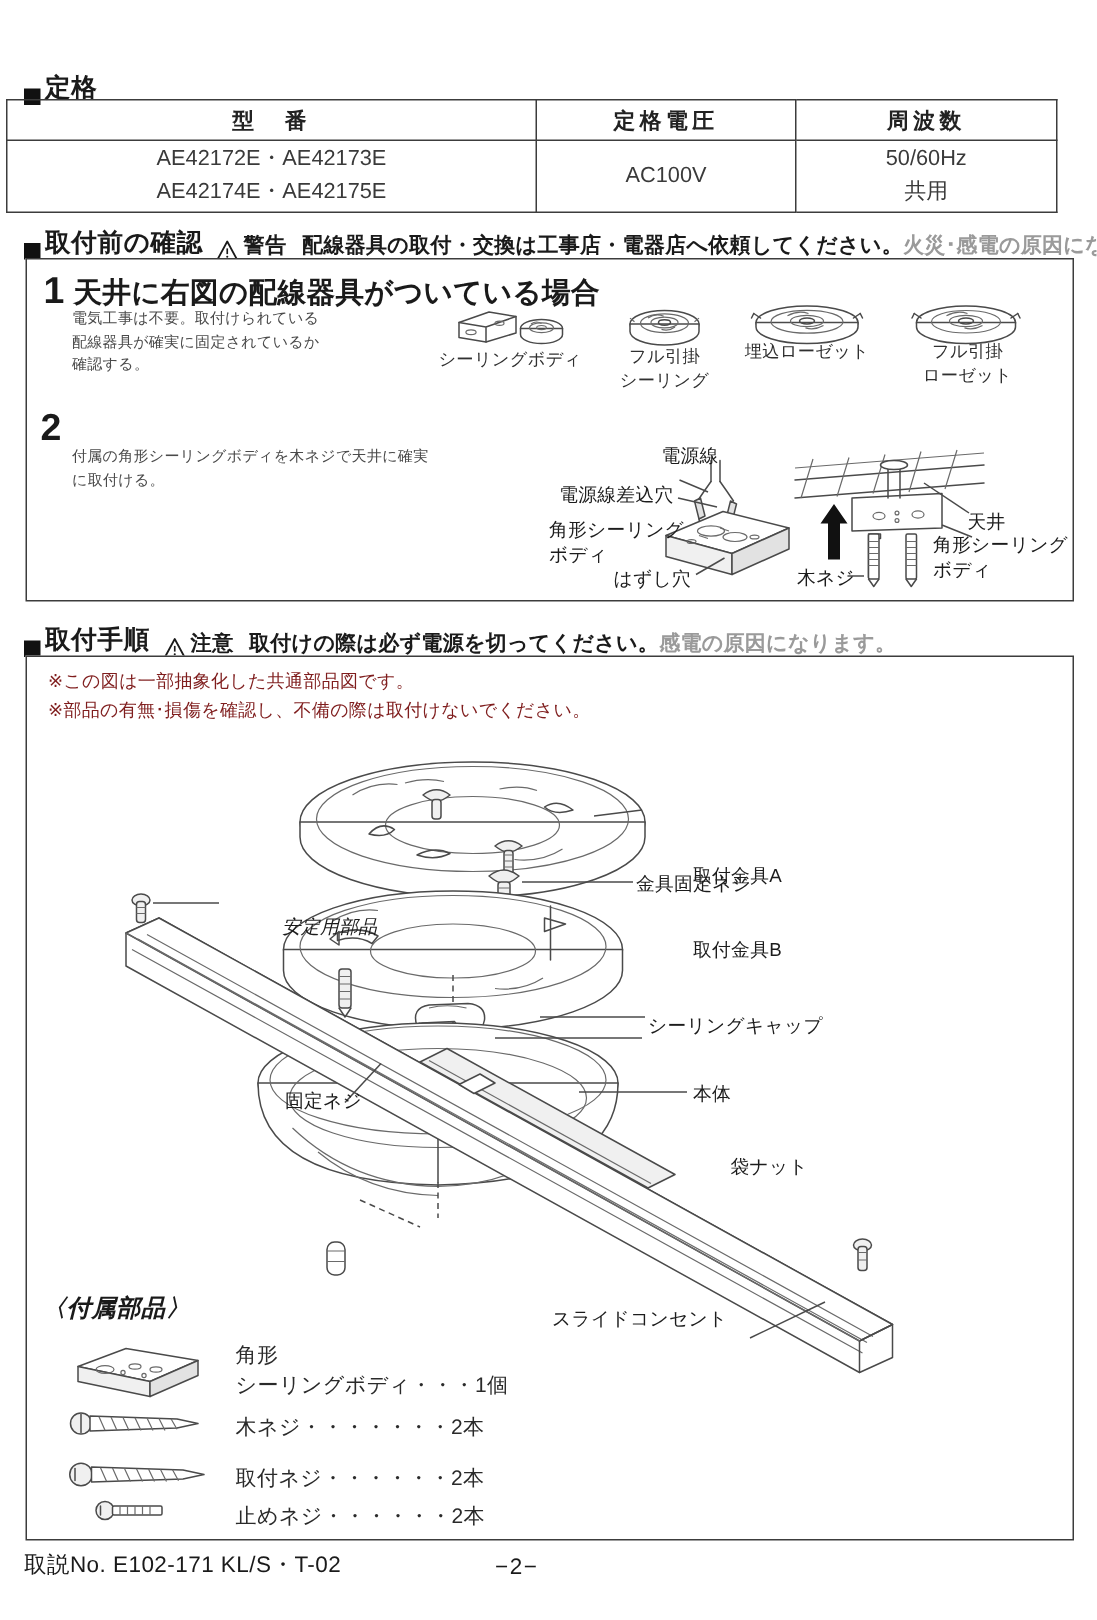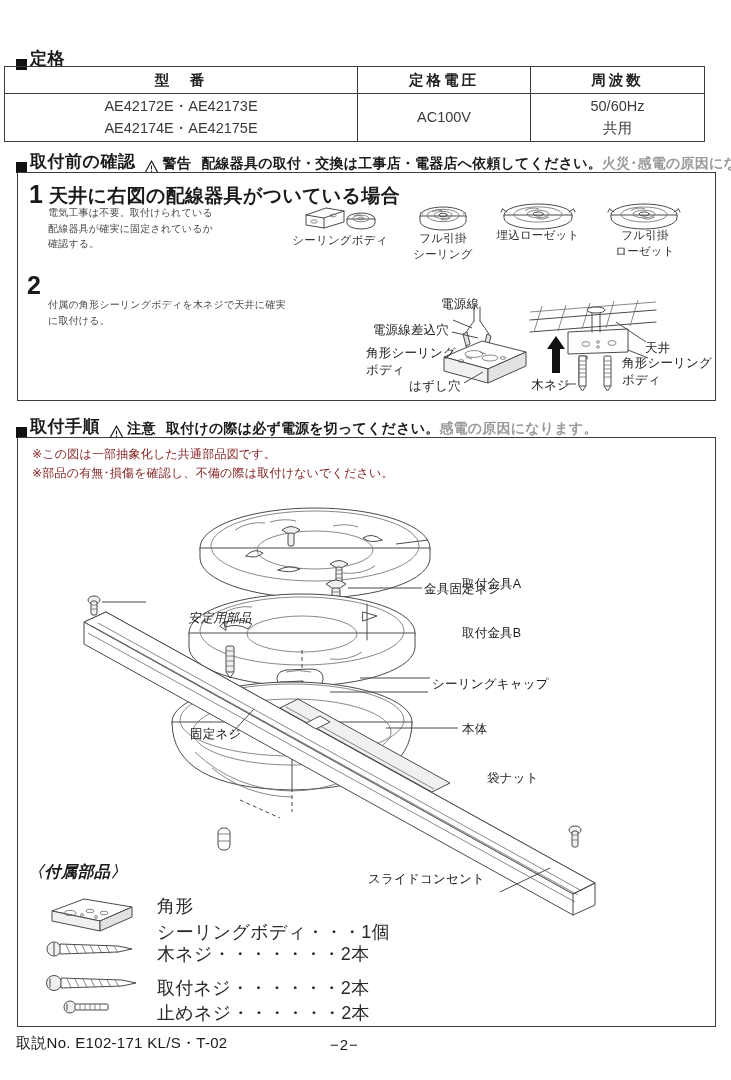--- a/index.html
+++ b/index.html
@@ -87,21 +87,21 @@
   
   .note{
     position:absolute;font-size:12px;color:#7f1d1d;line-height:1.7;letter-spacing:.2px;
   }
 
   
   .acc-head{
     position:absolute;font-size:16px;font-weight:bold;letter-spacing:.5px;
   }
   .acc-label{
-    position:absolute;font-size:18px;color:#2a2a2a;line-height:1.45;
+    position:absolute;font-size:14px;color:#2a2a2a;line-height:1.45;
     letter-spacing:.3px;white-space:pre-line;
   }
 
   
   .footer-left{
     position:absolute;left:16px;top:1034px;font-size:15px;letter-spacing:.3px;
   }
   .page-num-wrap{position:absolute;left:330px;top:1036px;font-size:15px;letter-spacing:1px;}
 
   svg{display:block;overflow:visible;}

